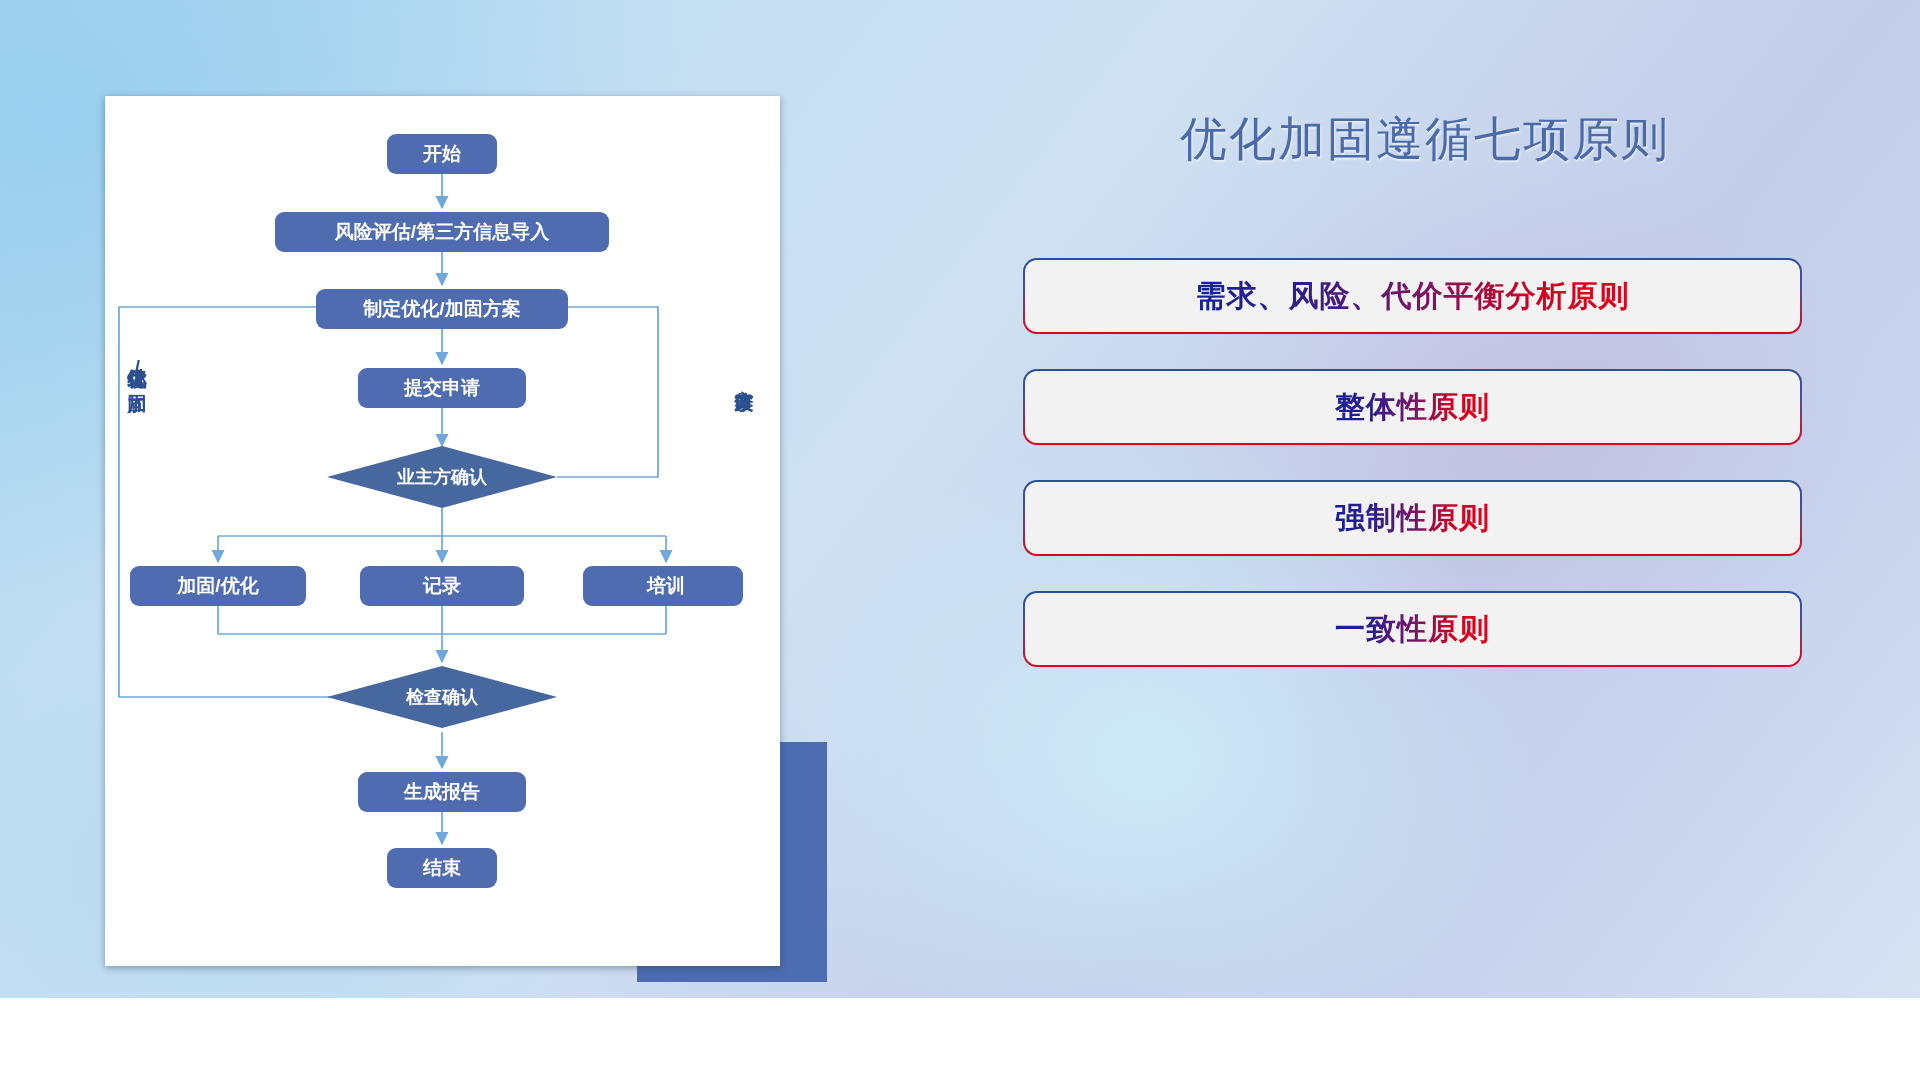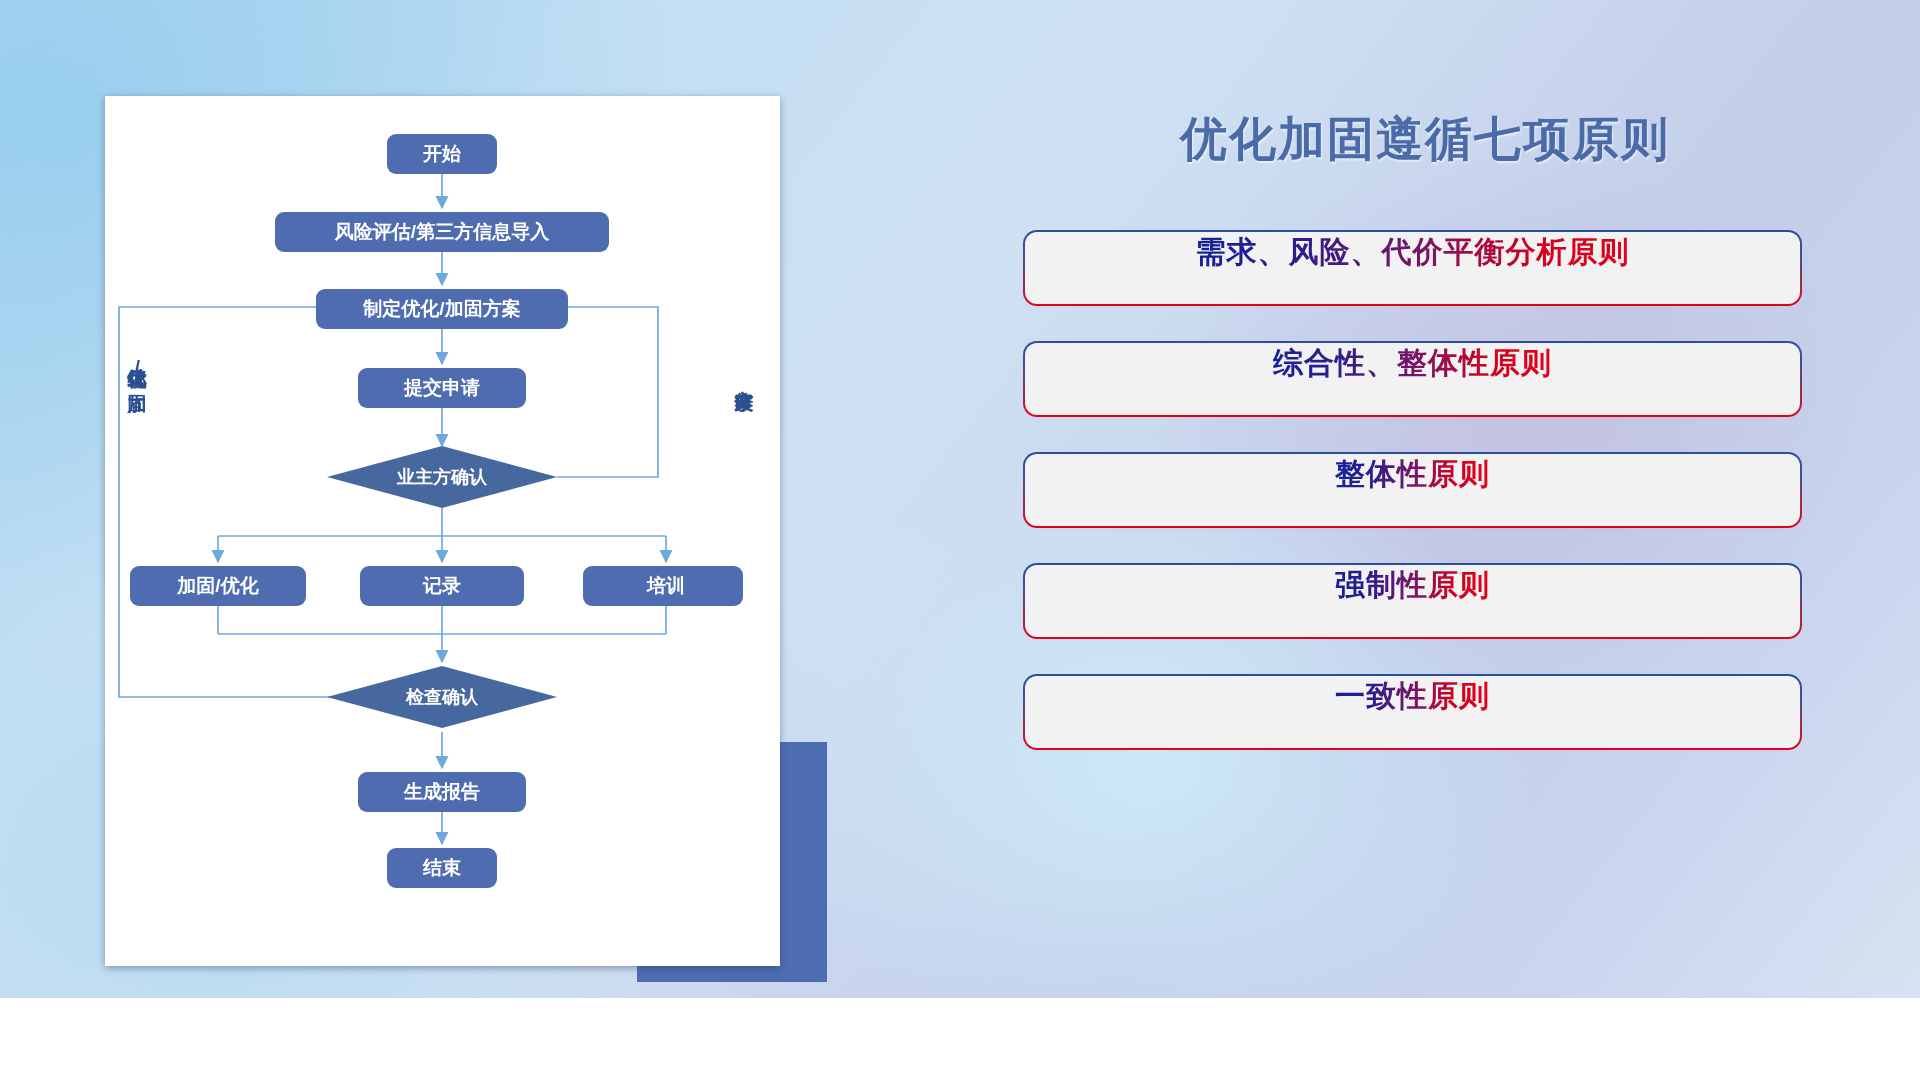--- a/index.html
+++ b/index.html
@@ -80,43 +80,45 @@
   .vlabel-right { left: 735px; top: 375px; }
 
   
   .right-title {
     position: absolute;
     left: 1030px;
     top: 108px;
     width: 790px;
     text-align: center;
     font-size: 47px;
-    font-weight: bold;
+    font-weight: normal;
     color: #4a6aa8;
     letter-spacing: 2px;
     text-shadow: 1px 2px 2px rgba(255,255,255,0.55);
     font-family: "Liberation Sans", "DejaVu Sans", sans-serif;
   }
 
   .cards {
     position: absolute;
     left: 1025px;
     top: 232px;
     width: 775px;
   }
   .pcard {
     position: relative;
     height: 72px;
     margin-bottom: 39px;
     border-radius: 12px;
     background: #f2f2f2;
     box-sizing: border-box;
     display: flex;
+    align-items: center;
     justify-content: center;
     box-shadow: 0 1px 3px rgba(60,70,100,0.18);
+    margin-top: 28px;
   }
   
   .pcard:before {
     content:"";
     position:absolute;
     left:-2px; top:-2px; right:-2px; bottom:-2px;
     border-radius: 14px;
     background: linear-gradient(180deg, #2a4f9b 0%, #4a4e96 35%, #a22a46 72%, #e3001b 100%);
     z-index: 0;
   }
@@ -248,23 +250,20 @@
   <div class="vlabel vlabel-left">继续优化/加固</div>
   <div class="vlabel vlabel-right">方案修改</div>
 
   <div class="right-title">优化加固遵循七项原则</div>
 
   <div class="cards">
     <div class="pcard">
       <span class="pcard-text">需求、风险、代价平衡分析原则</span>
     </div>
     <div class="pcard">
-      <span class="pcard-text">综合性、整体性原则</span>
-    </div>
-    <div class="pcard">
       <span class="pcard-text">整体性原则</span>
     </div>
     <div class="pcard">
       <span class="pcard-text">强制性原则</span>
     </div>
     <div class="pcard">
       <span class="pcard-text">一致性原则</span>
     </div>
   </div>
 

